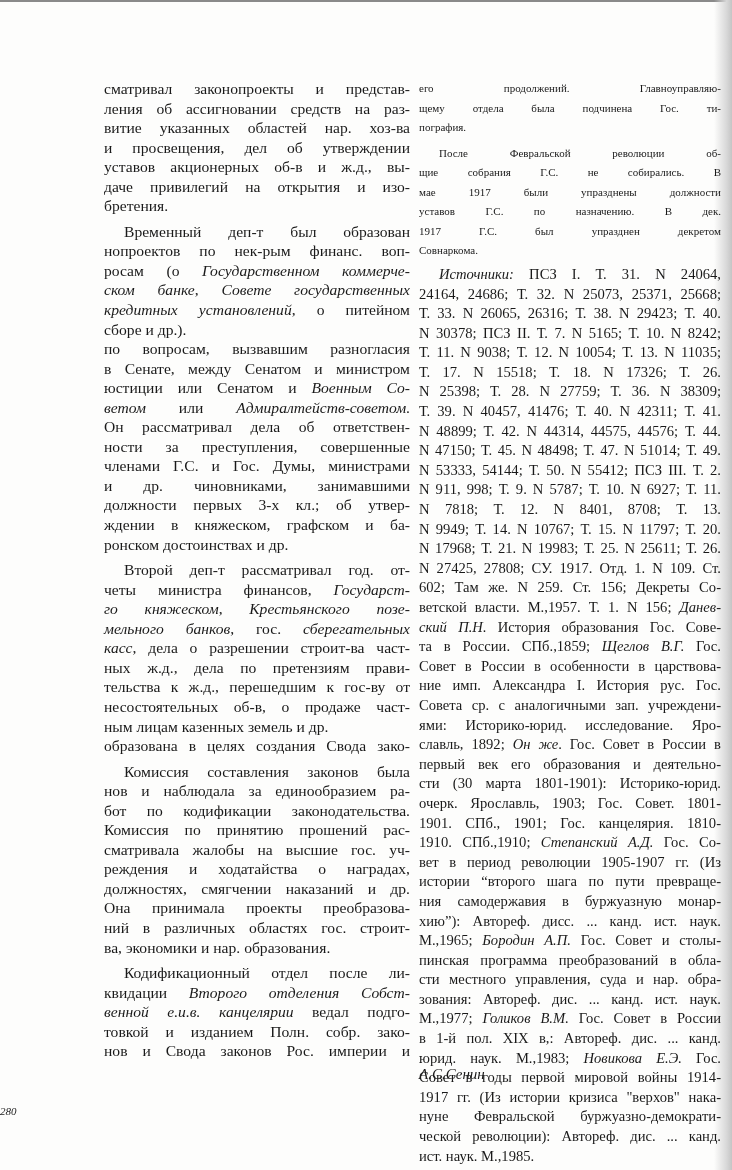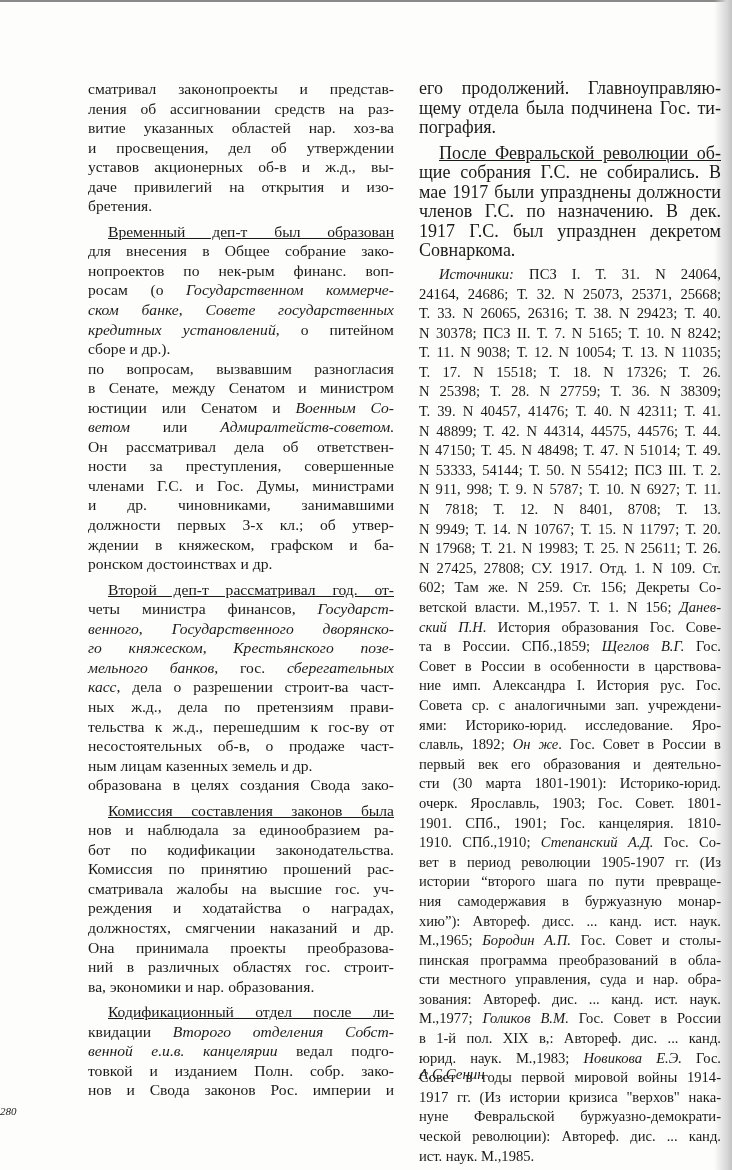--- a/index.html
+++ b/index.html
@@ -8,31 +8,31 @@
     background: #fdfdfc;
     font-family: "Liberation Serif", "DejaVu Serif", serif;
     color: #1a1a1a;
   }
   .top-edge { position: absolute; left: 0; top: 0; width: 732px; height: 2px; background: #8a8a8a; }
   .right-shade {
     position: absolute; right: 0; top: 0; width: 18px; height: 1170px;
     background: linear-gradient(to right, rgba(255,255,255,0), #d8d8d8 70%, #c4c4c4);
   }
   .col { position: absolute; top: 79px; }
-  .col-left { left: 88px; width: 306px; }
+  .col-left { left: 104px; width: 306px; }
   .col-right { left: 419px; width: 302px; }
   .line {
     display: block; height: 19.55px; line-height: 19.55px; white-space: nowrap;
     font-size: 15.6px; text-align: justify; text-align-last: justify;
     letter-spacing: 0;
   }
   .line.last { text-align-last: left; }
   .line.indent { padding-left: 20px; }
-  .line.gap { margin-top: 6px; text-decoration: underline; }
-  .col-right .line { font-size: 18px; }
+  .line.gap { margin-top: 6px; }
+  .col-right .line { font-size: 11px; }
   .src .line { font-size: 14.6px; height: 19.6px; line-height: 19.6px; }
   i, .it { font-style: italic; }
   .signature {
     position: absolute; left: 419px; top: 1066px; width: 302px;
     text-align: left; font-style: italic; font-size: 15px;
   }
   .page-number {
     position: absolute; left: 0; width: 732px; top: 1105px; text-align: left;
     font-style: italic; font-size: 11px;
   }
@@ -45,40 +45,38 @@
 
 <div class="col col-left" id="left-col">
     <span class="line">сматривал законопроекты и представ-</span>
     <span class="line">ления об ассигновании средств на раз-</span>
     <span class="line">витие указанных областей нар. хоз-ва</span>
     <span class="line">и просвещения, дел об утверждении</span>
     <span class="line">уставов акционерных об-в и ж.д., вы-</span>
     <span class="line">даче привилегий на открытия и изо-</span>
     <span class="line last">бретения.</span>
     <span class="line indent gap">Временный деп-т был образован</span>
-    <span class="line">для внесения в Общее собрание зако-</span>
     <span class="line">нопроектов по нек-рым финанс. воп-</span>
     <span class="line">росам (о <i>Государственном коммерче-</i></span>
     <span class="line"><i>ском банке</i>, <i>Совете государственных</i></span>
     <span class="line"><i>кредитных установлений</i>, о питейном</span>
     <span class="line last">сборе и др.).</span>
     <span class="line">по вопросам, вызвавшим разногласия</span>
     <span class="line">в Сенате, между Сенатом и министром</span>
     <span class="line">юстиции или Сенатом и <i>Военным Со-</i></span>
     <span class="line"><i>ветом</i> или <i>Адмиралтейств-советом</i>.</span>
     <span class="line">Он рассматривал дела об ответствен-</span>
     <span class="line">ности за преступления, совершенные</span>
     <span class="line">членами Г.С. и Гос. Думы, министрами</span>
     <span class="line">и др. чиновниками, занимавшими</span>
     <span class="line">должности первых 3-х кл.; об утвер-</span>
     <span class="line">ждении в княжеском, графском и ба-</span>
     <span class="line last">ронском достоинствах и др.</span>
     <span class="line indent gap">Второй деп-т рассматривал год. от-</span>
     <span class="line">четы министра финансов, <i>Государст-</i></span>
-    <span class="line"><i>венного</i>, <i>Государственного дворянско-</i></span>
     <span class="line"><i>го княжеском</i>, <i>Крестьянского позе-</i></span>
     <span class="line"><i>мельного банков</i>, гос. <i>сберегательных</i></span>
     <span class="line"><i>касс</i>, дела о разрешении строит-ва част-</span>
     <span class="line">ных ж.д., дела по претензиям прави-</span>
     <span class="line">тельства к ж.д., перешедшим к гос-ву от</span>
     <span class="line">несостоятельных об-в, о продаже част-</span>
     <span class="line last">ным лицам казенных земель и др.</span>
     <span class="line">образована в целях создания Свода зако-</span>
     <span class="line indent gap">Комиссия составления законов была</span>
     <span class="line">нов и наблюдала за единообразием ра-</span>
@@ -98,21 +96,21 @@
   </div>
 
 <div class="col col-right">
   <div id="right-body">
       <span class="line">его продолжений. Главноуправляю-</span>
       <span class="line">щему отдела была подчинена Гос. ти-</span>
       <span class="line last">пография.</span>
       <span class="line indent gap">После Февральской революции об-</span>
       <span class="line">щие собрания Г.С. не собирались. В</span>
       <span class="line">мае 1917 были упразднены должности</span>
-      <span class="line">членов Г.С. по назначению. В дек.</span>
+      <span class="line">уставов Г.С. по назначению. В дек.</span>
       <span class="line">1917 Г.С. был упразднен декретом</span>
       <span class="line last">Совнаркома.</span>
     </div>
   <div class="src" id="right-sources" style="margin-top:4px;">
       <span class="line indent"><i>Источники:</i> ПСЗ I. Т. 31. N 24064,</span>
       <span class="line">24164, 24686; Т. 32. N 25073, 25371, 25668;</span>
       <span class="line">Т. 33. N 26065, 26316; Т. 38. N 29423; Т. 40.</span>
       <span class="line">N 30378; ПСЗ II. Т. 7. N 5165; Т. 10. N 8242;</span>
       <span class="line">Т. 11. N 9038; Т. 12. N 10054; Т. 13. N 11035;</span>
       <span class="line">Т. 17. N 15518; Т. 18. N 17326; Т. 26.</span>

